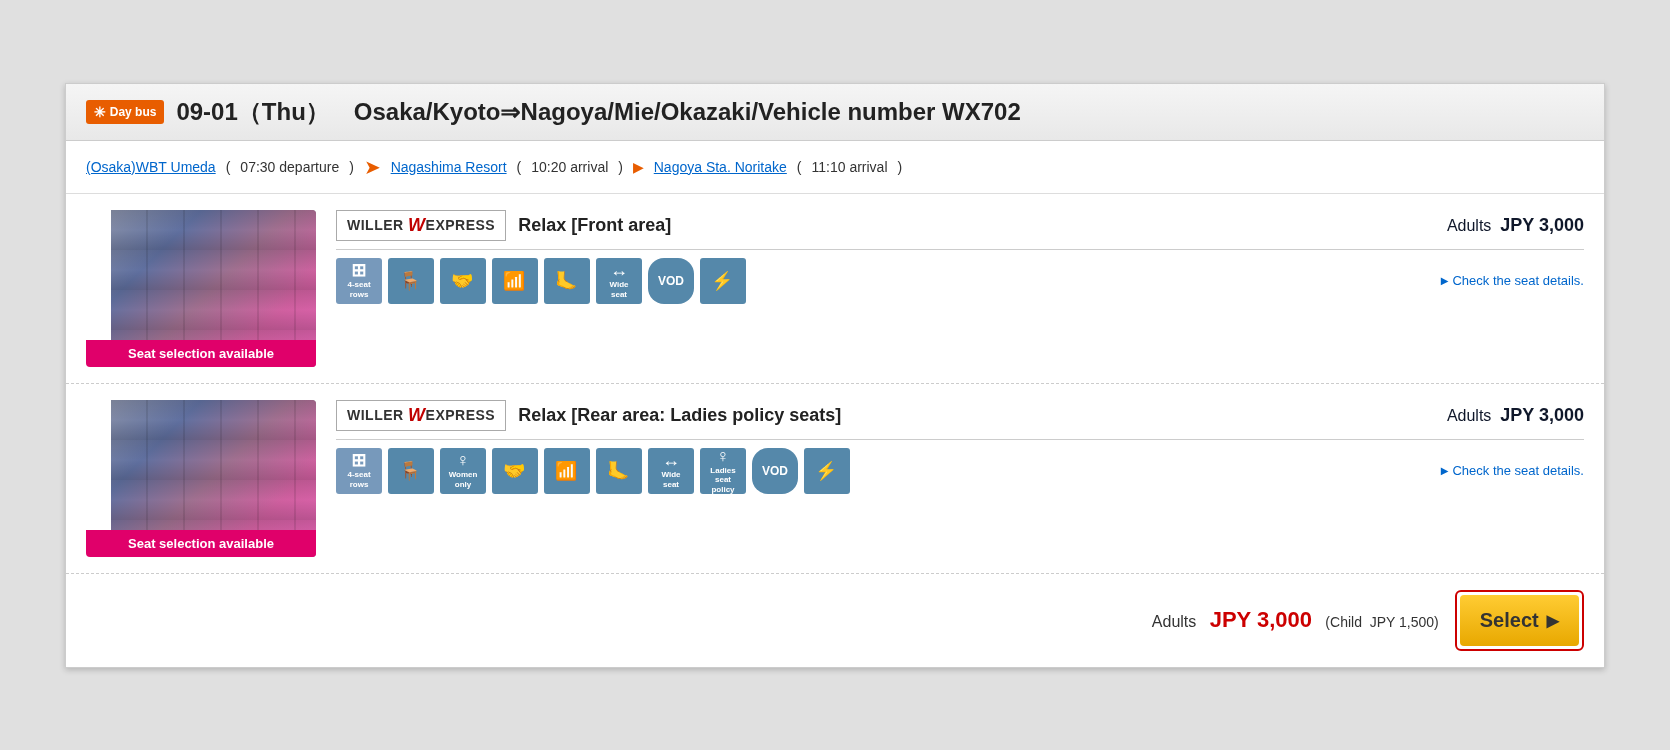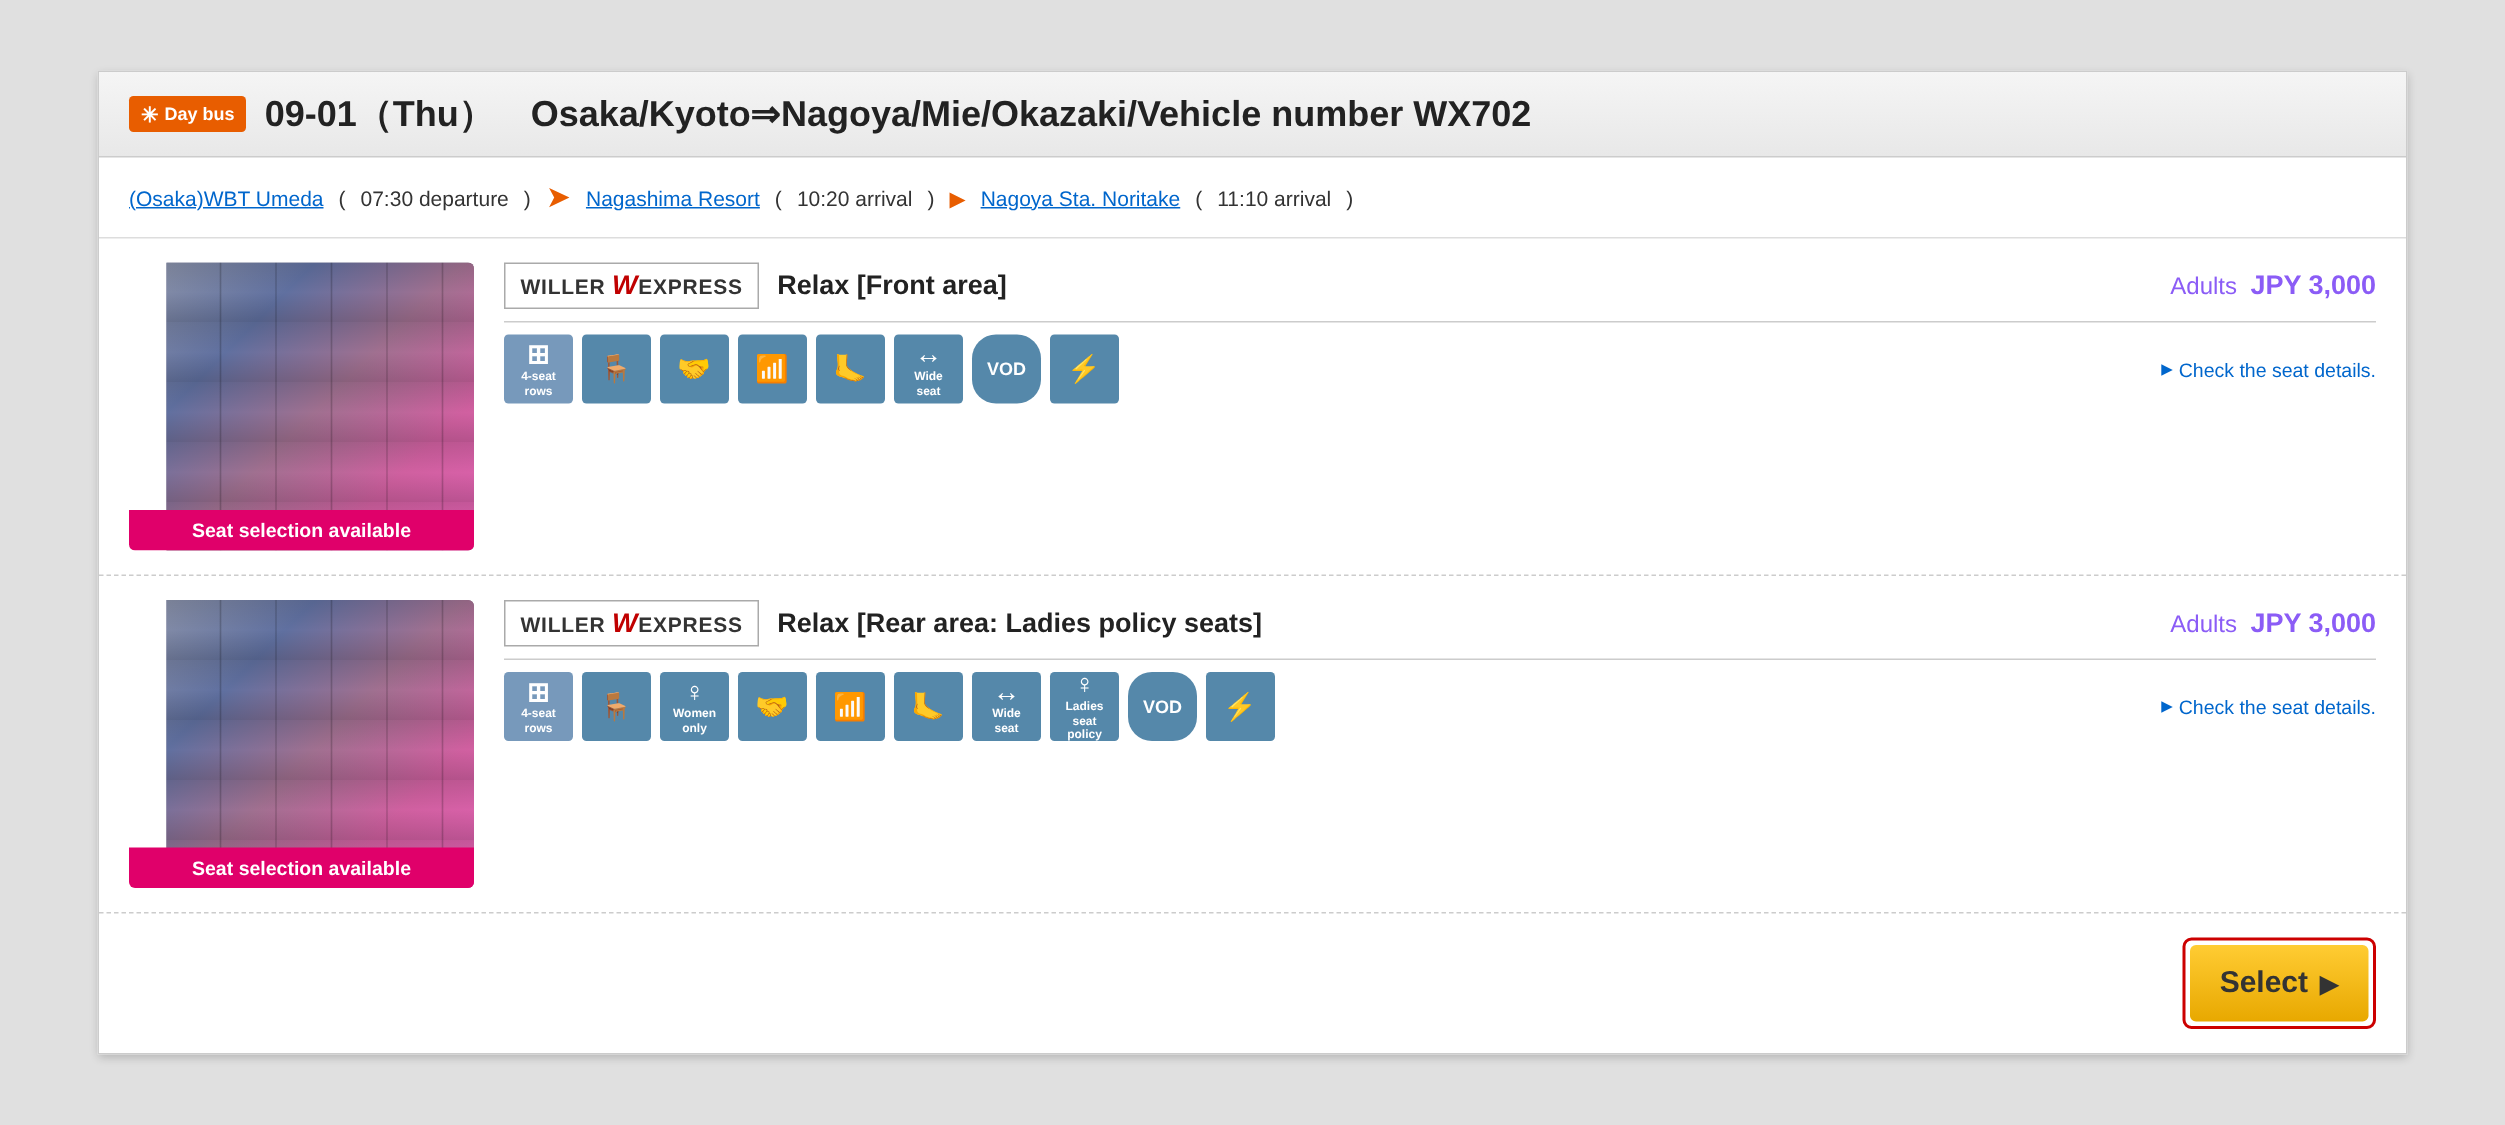--- a/index.html
+++ b/index.html
@@ -80,21 +80,21 @@
       display: flex;
       align-items: stretch;
       border-bottom: 1px dashed #ccc;
       padding: 16px 20px;
       gap: 20px;
     }
     .seat-image-wrapper {
       position: relative;
       width: 230px;
       min-width: 230px;
-      height: 192px;
+      height: 157px;
       overflow: hidden;
       border-radius: 4px;
       padding-left: 25px;
     }
     .seat-image {
       width: 100%;
       height: 100%;
       background: linear-gradient(135deg, #7a7a9a 0%, #5a5a7a 30%, #9a8090 60%, #c060a0 80%, #d070b0 100%);
       position: relative;
     }
@@ -171,21 +171,21 @@
       font-weight: bold;
       font-style: italic;
     }
     .seat-name {
       font-size: 18px;
       font-weight: bold;
       color: #222;
     }
     .price-area {
       font-size: 16px;
-      color: #8b5cf6;
+      color: #0f172a;
       text-align: center;
     }
     .price-bold {
       font-weight: bold;
       font-size: 18px;
     }
     .seat-icons-row {
       display: flex;
       align-items: center;
       gap: 6px;
@@ -446,20 +446,30 @@
             </div>
           </div>
           <a class="check-seat-link">Check the seat details.</a>
         </div>
       </div>
     </div>
 
   </div>
 
   <div class="bottom-footer">
+    <div>
+      <span class="footer-price-text">Adults</span>
+      &nbsp;
+      <span class="footer-price-amount">JPY 3,000</span>
+      &nbsp;
+      <span class="footer-child-price">
+        (<span>Child</span>
+        &nbsp;<span>JPY 1,500</span>)
+      </span>
+    </div>
     <div class="select-button-wrapper">
       <button class="select-button">
         <span>Select</span>
         <span class="select-arrow">▶</span>
       </button>
     </div>
   </div>
 
 </div>
 

